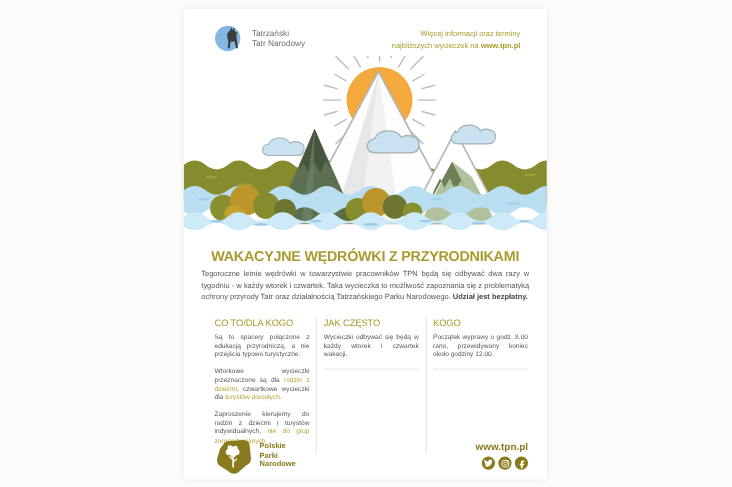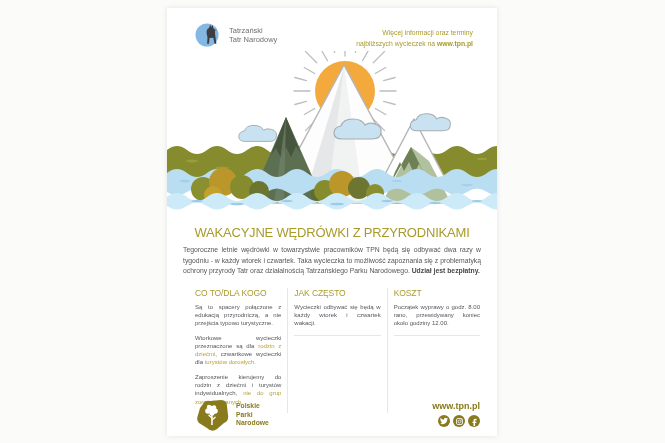--- a/index.html
+++ b/index.html
@@ -1,29 +1,29 @@
 <!DOCTYPE html>
 <html style="--accent: #a89b2c; --highlight: #b8a133; --footer-olive: #897b1d; --body-gray: #55565a; --logo-blue: #85b7e3; --sun-orange: #f3a93c; --hills-olive: #868c2e; --water-blue: #b9ddf1;"><head>
 <meta charset="utf-8">
 <style>
   html,body{margin:0;padding:0;}
   body{background:#fbfbfa;font-family:"Liberation Sans",sans-serif;-webkit-font-smoothing:antialiased;}
   .page{position:relative;width:665px;height:443px;overflow:hidden;}
   .poster{position:absolute;left:167px;top:8px;width:330px;height:428px;background:#ffffff;
           box-shadow:0 0 5px rgba(0,0,0,.10);}
   
-  .hdr{display:flex;justify-content:space-between;align-items:flex-end;padding:12px 24px 0 28px;}
+  .hdr{display:flex;justify-content:space-between;align-items:center;padding:12px 24px 0 28px;}
   .hdr-logo{display:flex;align-items:center;gap:6px;}
   .logo-text{font-size:7.5px;color:#6e6f71;line-height:1.25;}
   .hdr-info{text-align:right;font-size:6.8px;color:var(--accent,#a89b2c);line-height:1.6;padding-top:5px;}
   .hdr-info strong{font-weight:bold;}
   
   .illu{display:block;margin-top:1px;}
   
-  .title{margin:12px 0 5px;text-align:center;font-size:13px;font-weight:normal;
+  .title{margin:12px 0 5px;text-align:center;font-size:13px;font-weight:bold;
          color:var(--accent,#a89b2c);letter-spacing:-0.2px;white-space:nowrap;}
   .intro{width:298px;margin:0 auto;font-size:6.8px;line-height:1.55;color:var(--body-gray,#55565a);
          text-align:justify;}
   .intro strong{color:#464749;}
   
   .cols{display:flex;gap:6px;margin:11px 17px 0 28px;}
   .col{flex:1;min-width:0;}
   .vdiv{width:1px;background:#e8e8e2;}
   .col h3{margin:0 0 5px;font-size:8.5px;font-weight:normal;color:var(--accent,#a89b2c);letter-spacing:-0.1px;}
   .col p{margin:0 0 7px;font-size:6px;line-height:1.35;color:var(--body-gray,#55565a);text-align:justify;}
@@ -175,21 +175,21 @@
       <div class="col">
         <div class="sec-top">
           <h3>JAK CZĘSTO</h3>
           <p>Wycieczki odbywać się będą w każdy wtorek i czwartek wakacji.</p>
         </div>
         <div class="hdiv"></div>
       </div>
       <div class="vdiv"></div>
       <div class="col">
         <div class="sec-top">
-          <h3>KOSZT</h3>
+          <h3>KOGO</h3>
           <p>Początek wyprawy o godz. 8.00 rano, przewidywany koniec około godziny 12.00.</p>
         </div>
         <div class="hdiv"></div>
       </div>
     </div>
 
     <footer class="ftr">
       <div class="ftr-logo">
         <svg width="34" height="32" viewBox="0 0 34 32">
           <path fill="#897b1d" d="M8,5 Q10,1 15,2 L26,1 Q32,1 32,7 L33,16 Q34,22 29,24 L22,30 Q17,34 12,29 L4,24 Q1,21 3,16 L5,9 Z"></path>

